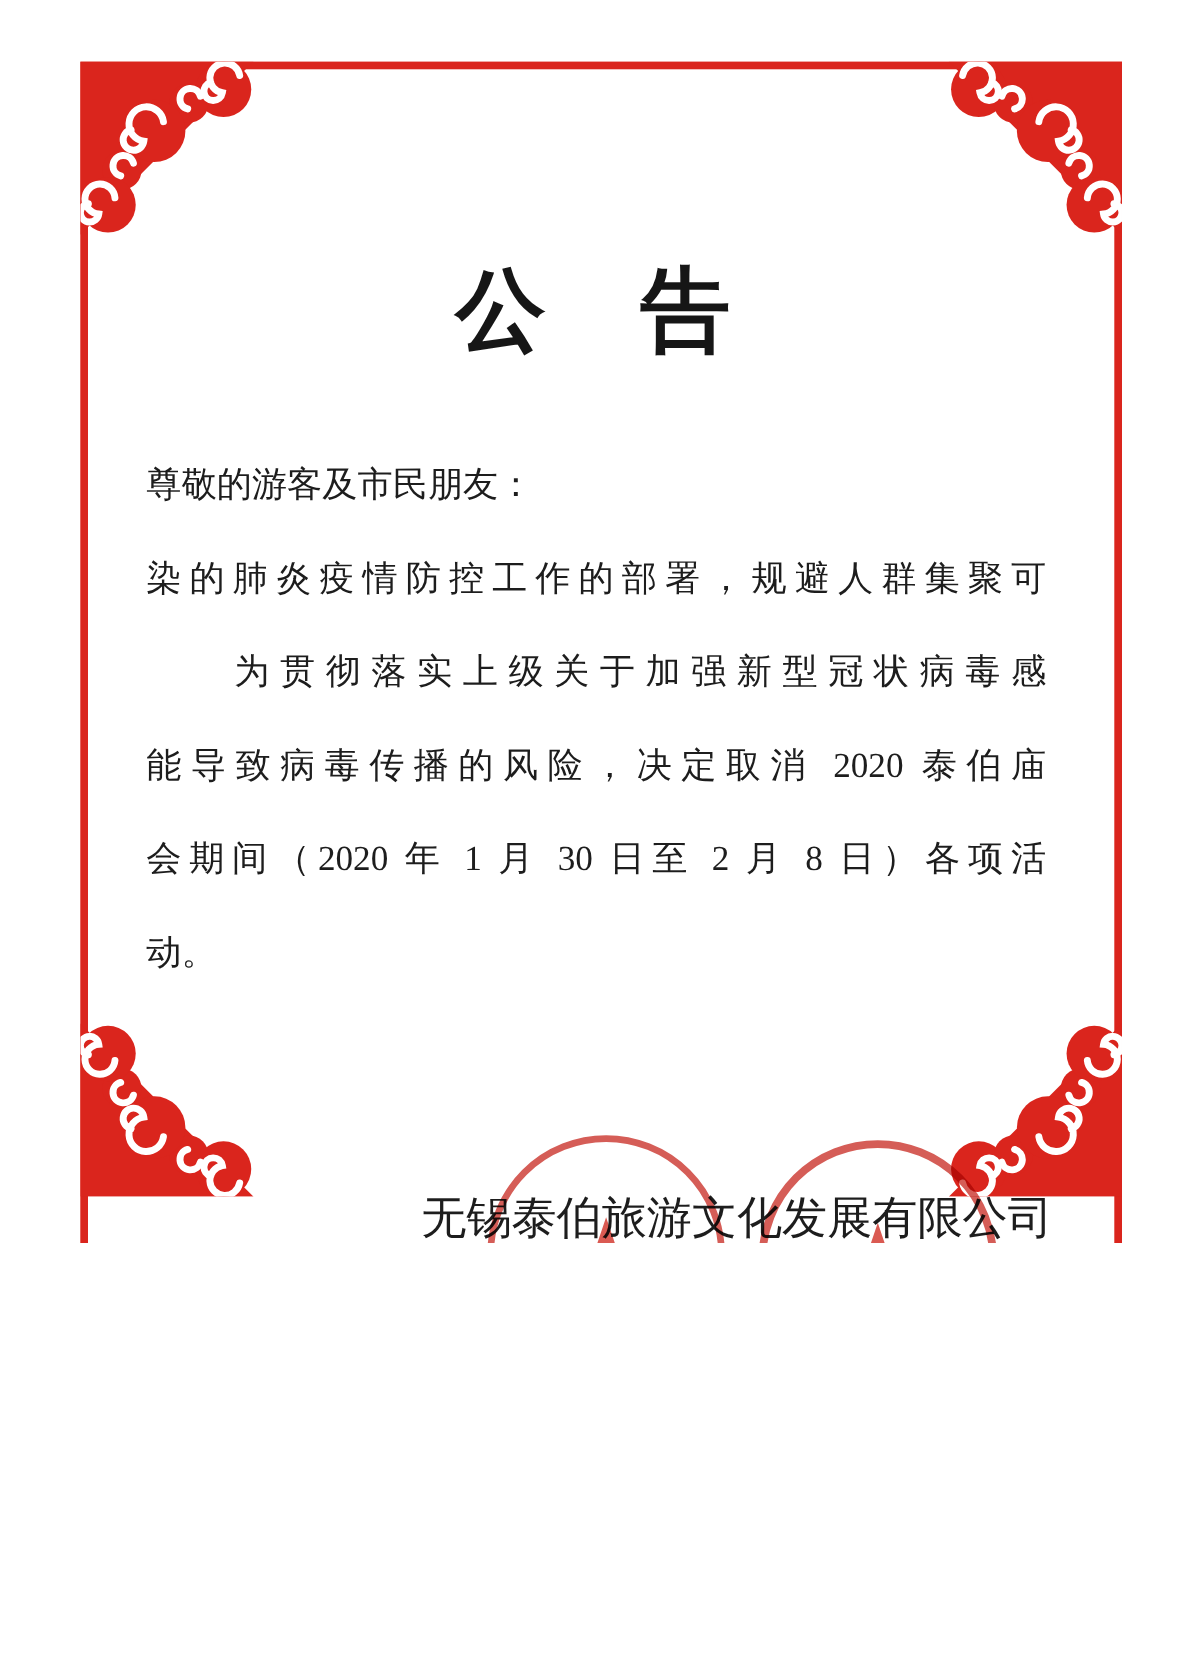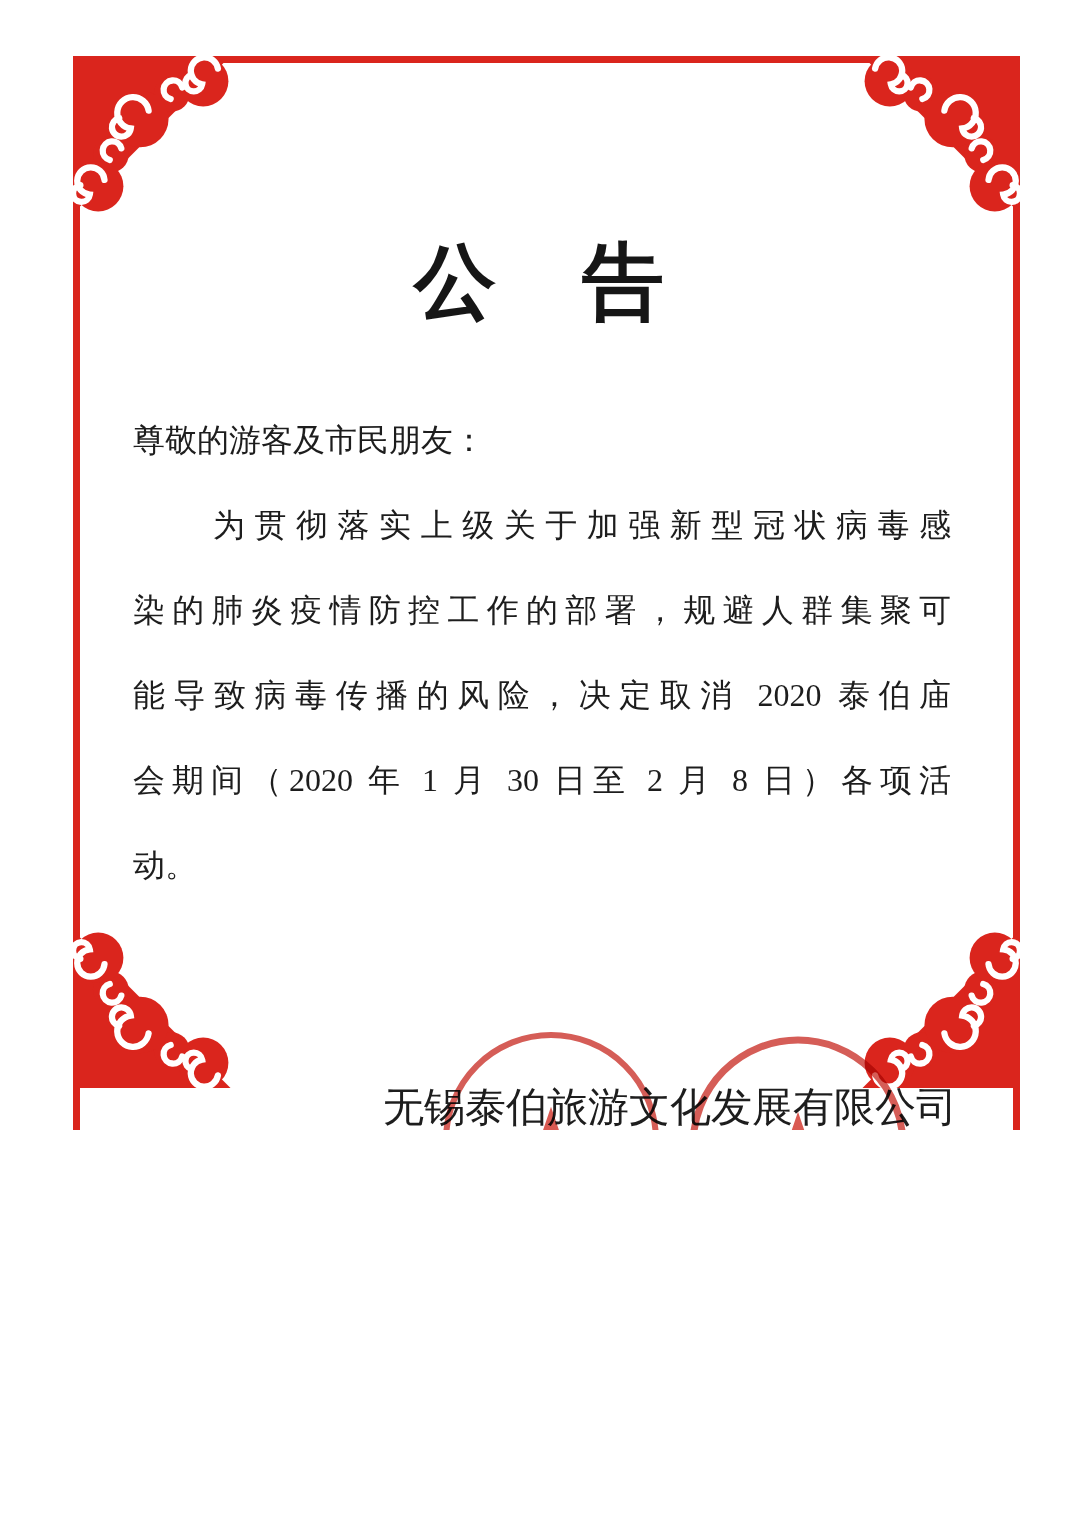--- a/index.html
+++ b/index.html
@@ -93,22 +93,22 @@
       <use href="#cloudCorner"></use>
     </svg>
   <svg class="corner br" viewBox="0 0 160 160">
       <use href="#cloudCorner"></use>
     </svg>
 
   <div class="doc-title">公　告</div>
 
   <div class="body-block">
     <div class="bline">尊敬的游客及市民朋友：</div>
+    <div class="bline justify">染的肺炎疫情防控工作的部署，规避人群集聚可</div>
     <div class="bline justify indent">为贯彻落实上级关于加强新型冠状病毒感</div>
-    <div class="bline justify">染的肺炎疫情防控工作的部署，规避人群集聚可</div>
     <div class="bline justify">能导致病毒传播的风险，决定取消 2020 泰伯庙</div>
     <div class="bline justify">会期间（2020 年 1 月 30 日至 2 月 8 日）各项活</div>
     <div class="bline">动。</div>
   </div>
 
   <div class="sig-block">
     <div class="sig-line">无锡泰伯旅游文化发展有限公司</div>
     <div class="sig-line">无锡梅里古镇建设发展有限公司</div>
     <div class="sig-line sig-date">2028 年 1 月 23 日</div>
   </div>

